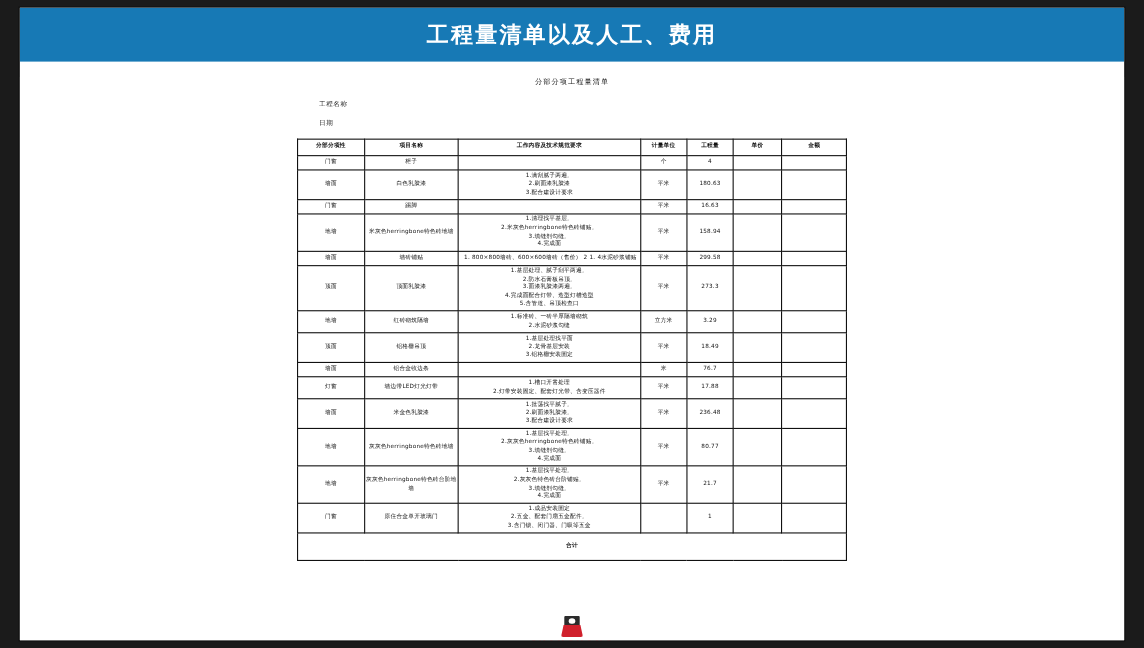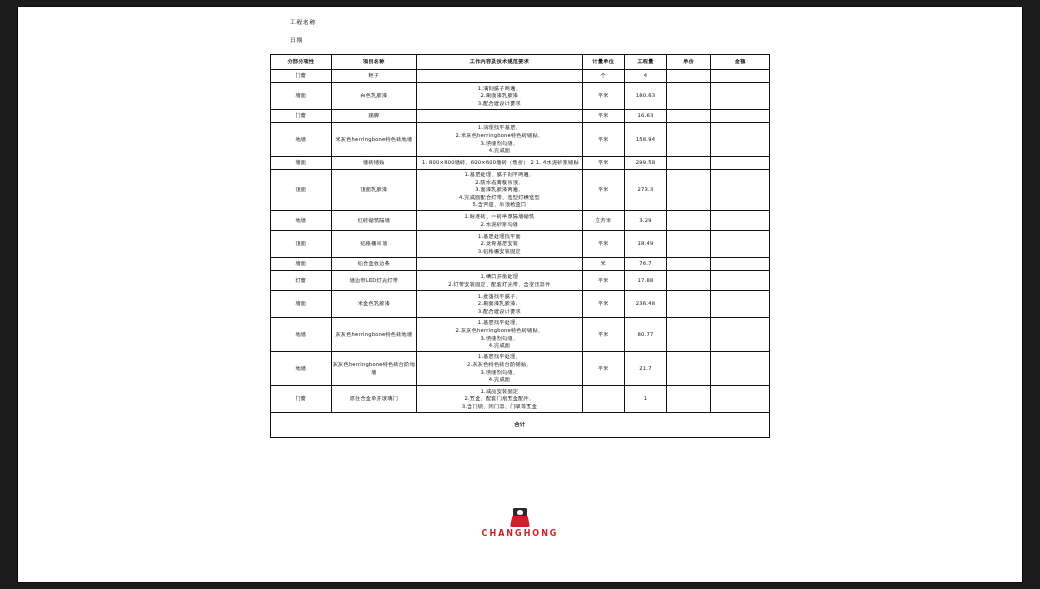--- a/index.html
+++ b/index.html
@@ -139,23 +139,27 @@
     font-weight: bold;
     color: #d0202c;
     letter-spacing: 2px;
   }
 </style>
 </head>
 <body>
 
 <div class="slide">
 
+  <div class="title-bar">
+    <div class="title">工程量清单以及人工、费用</div>
+  </div>
 
   <div class="doc-area">
 
+    <div class="doc-title">分部分项工程量清单</div>
     <div class="doc-meta">工程名称</div>
     <div class="doc-meta second">日期</div>
 
     <table class="qty">
       <thead>
         <tr>
           <th class="c0">分部分项性</th>
           <th class="c1">项目名称</th>
           <th class="c2">工作内容及技术规范要求</th>
           <th class="c3">计量单位</th>

